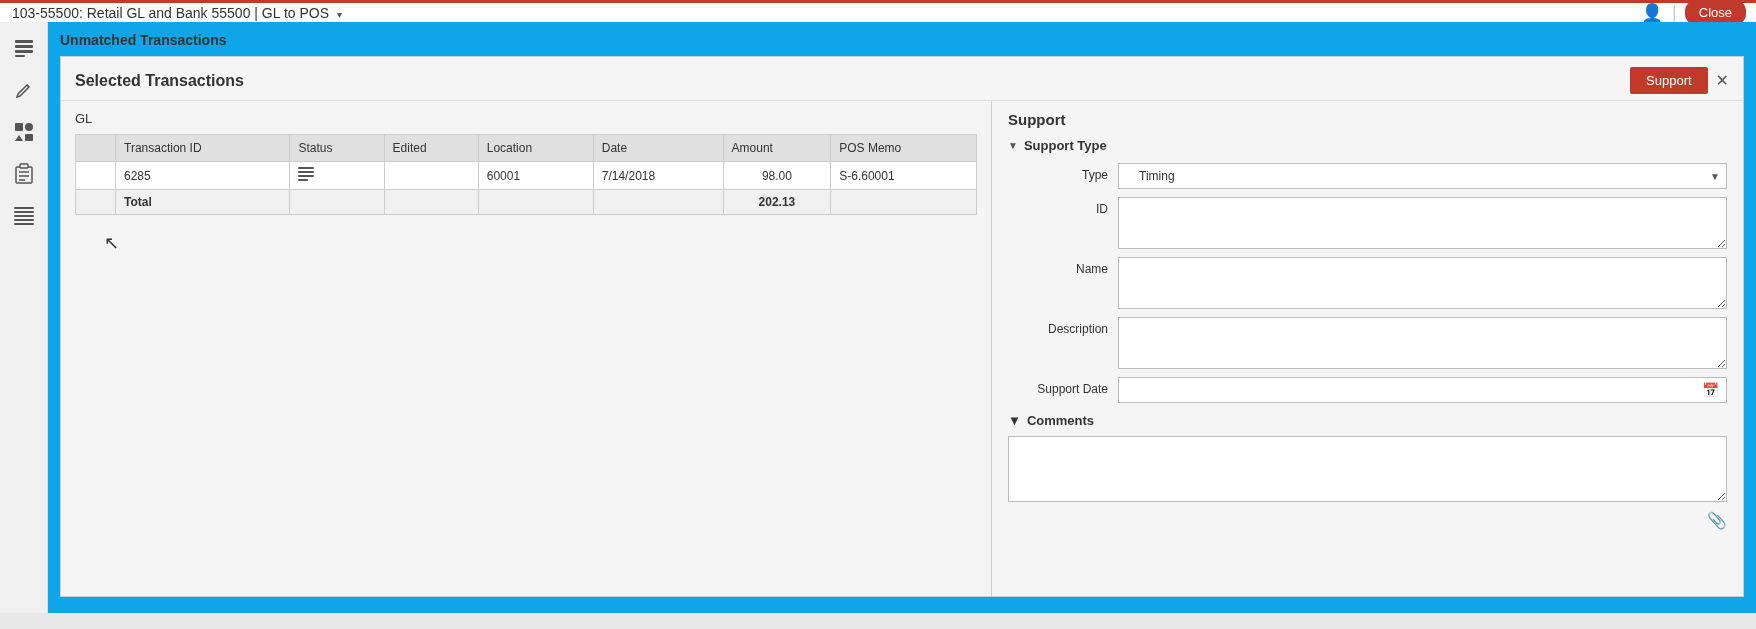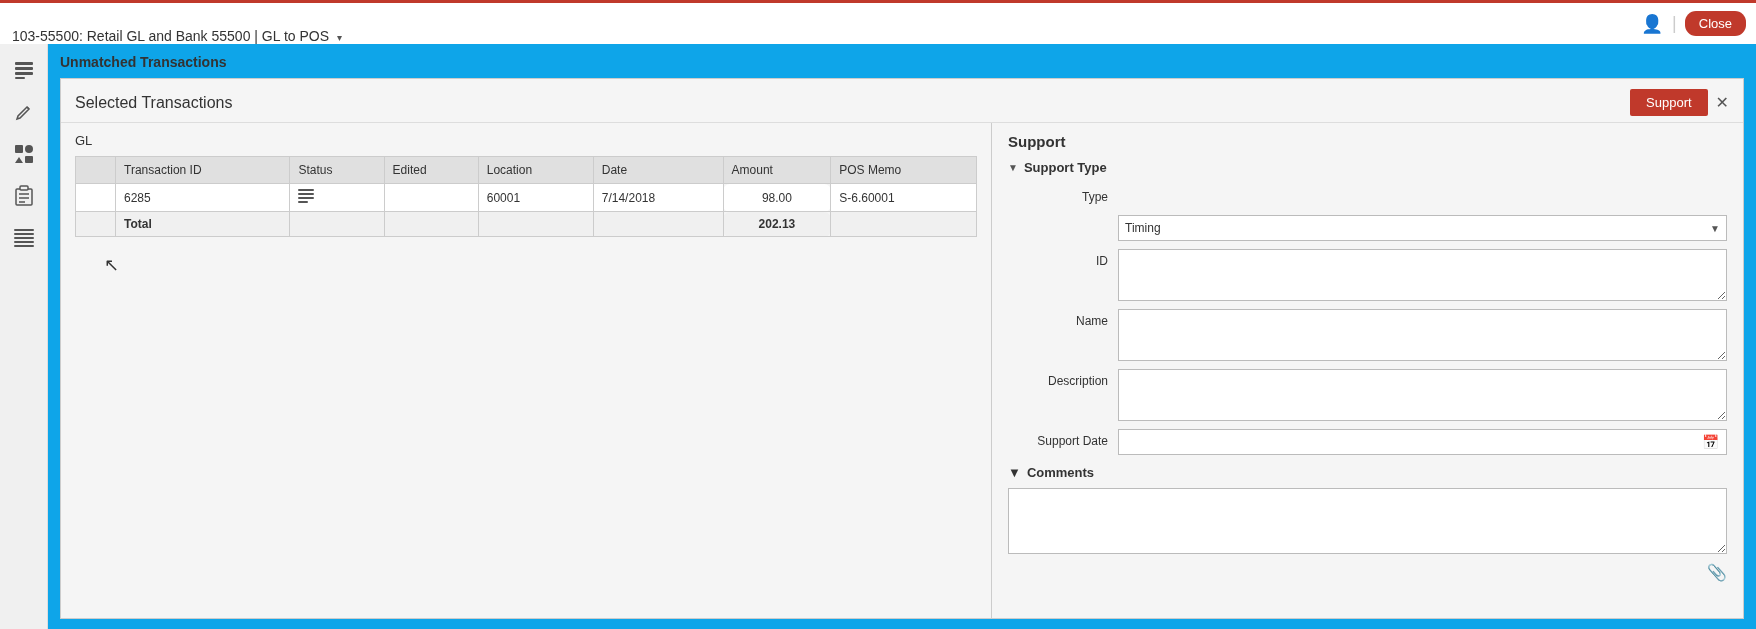--- a/index.html
+++ b/index.html
@@ -9,23 +9,23 @@
       background: #e8e8e8;
       width: 1756px;
       height: 629px;
       overflow: hidden;
     }
 
     
     .top-bar {
       background: #fff;
       border-top: 3px solid #c0392b;
-      height: 44px;
-      display: flex;
-      align-items: flex-end;
+      height: 22px;
+      display: flex;
+      align-items: center;
       padding: 0 12px;
       position: relative;
     }
     .top-bar-title {
       font-size: 14px;
       color: #333;
       font-weight: normal;
     }
     .top-bar-title .dropdown-arrow {
       font-size: 10px;
@@ -118,21 +118,21 @@
 
     .panel-header {
       display: flex;
       align-items: center;
       justify-content: space-between;
       padding: 10px 14px 6px 14px;
       border-bottom: 1px solid #ddd;
     }
     .panel-title {
       font-size: 16px;
-      font-weight: normal;
+      font-weight: bold;
       color: #333;
     }
     .panel-header-actions {
       display: flex;
       align-items: center;
       gap: 8px;
     }
     .support-btn {
       background: #c0392b;
       color: #fff;
@@ -257,26 +257,25 @@
     .form-control.textarea {
       min-height: 52px;
       resize: vertical;
     }
     .form-control-select {
       flex: 1;
       display: flex;
       align-items: center;
       border: 1px solid #bbb;
       background: #fff;
-      padding: 4px 6px;
+      padding: 4px 20px;
       font-size: 12px;
       color: #333;
       min-height: 26px;
       position: relative;
-      margin-top: 30px;
     }
     .form-control-select select {
       width: 100%;
       border: none;
       background: transparent;
       font-size: 12px;
       color: #333;
       appearance: none;
       outline: none;
       cursor: pointer;

